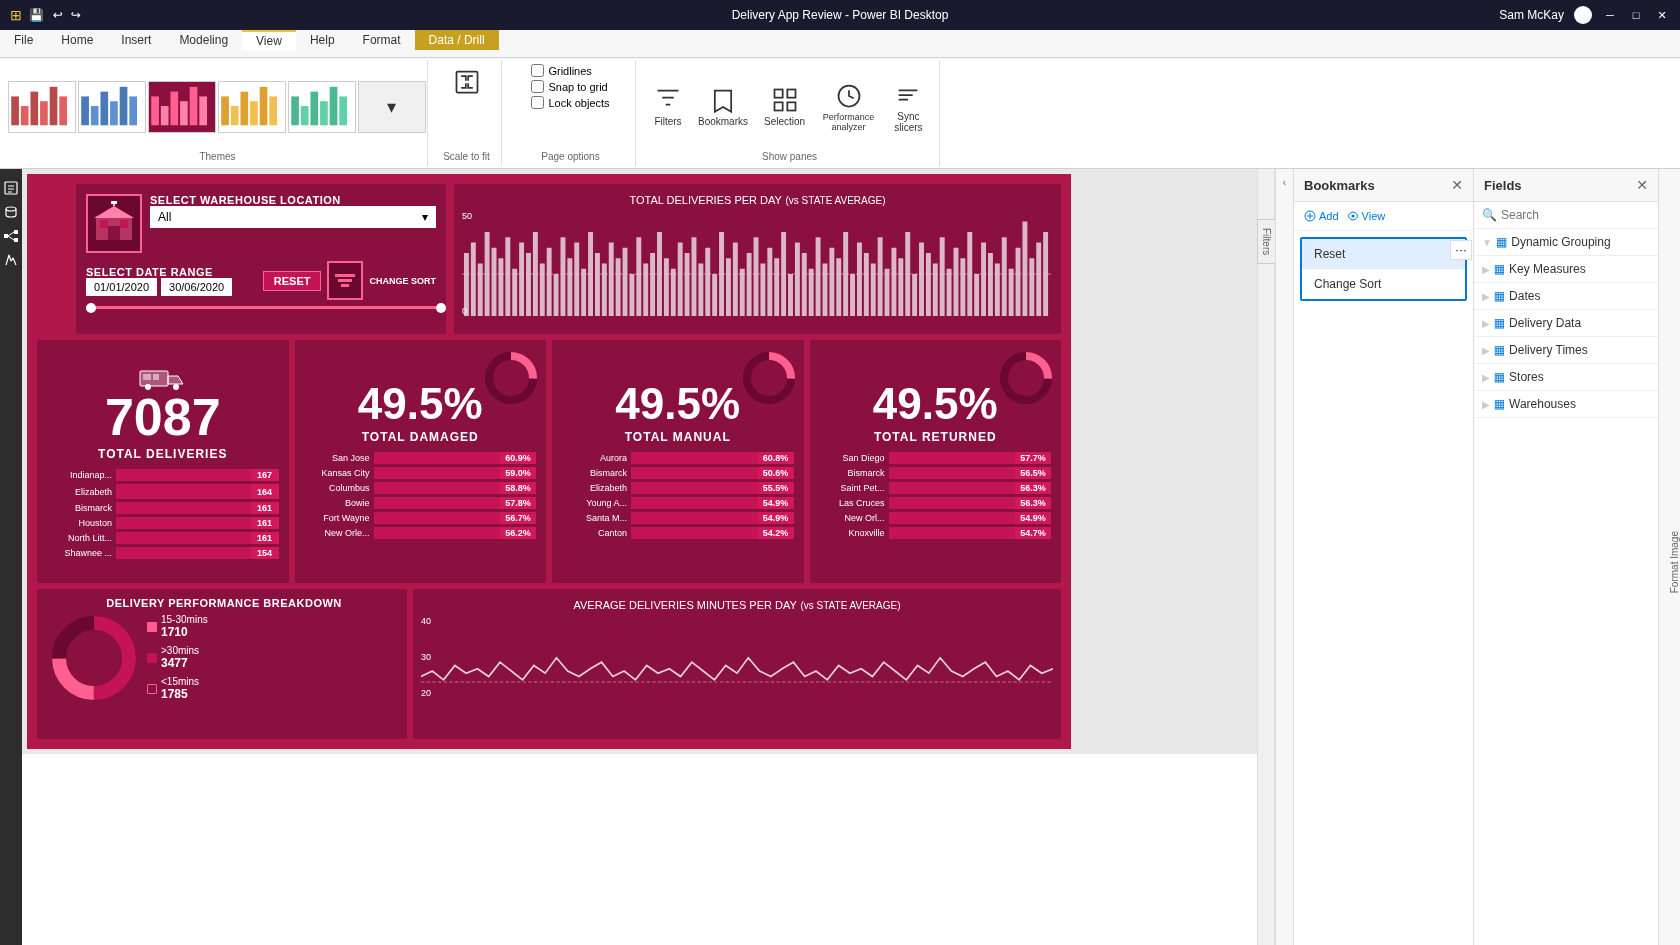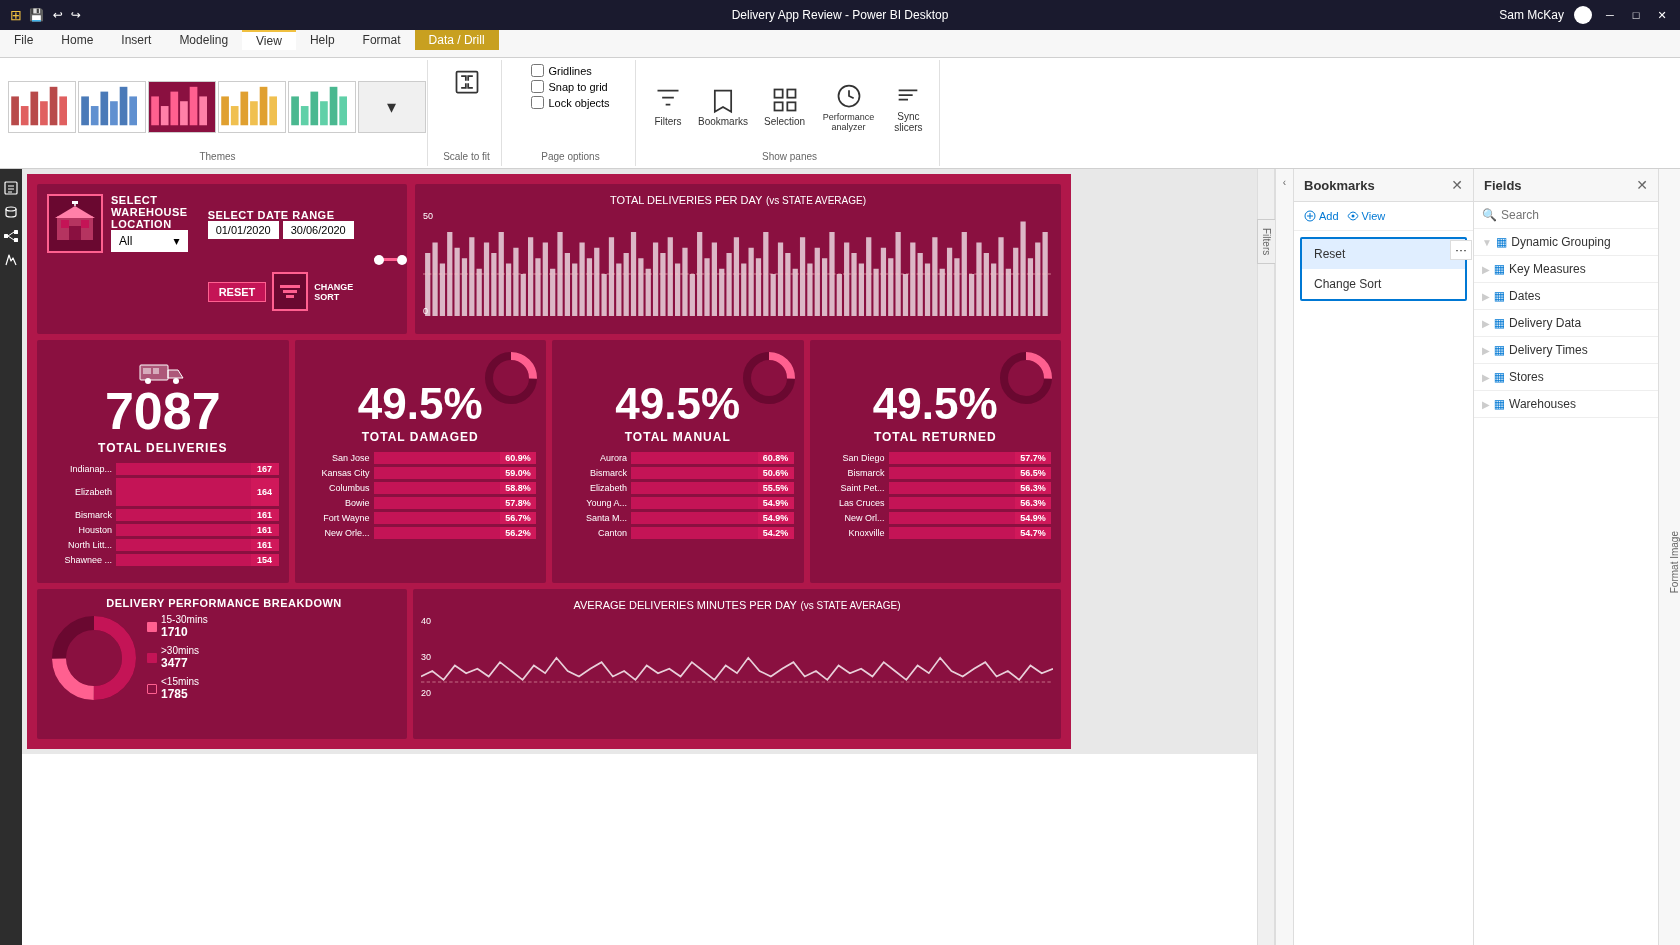--- a/index.html
+++ b/index.html
@@ -58,21 +58,21 @@
 
     
     .canvas-area { flex: 1; background: #e8e8e8; overflow: hidden; display: flex; flex-direction: column; }
     .canvas { background: white; margin: 0; flex: 1; position: relative; overflow: hidden; }
 
     
     .dashboard { background: #b0174a; width: 1044px; height: 575px; position: absolute; top: 5px; left: 5px; padding: 10px; display: flex; flex-direction: column; gap: 6px; }
 
     
     .dash-top { display: flex; gap: 8px; height: 155px; }
-    .dash-controls { background: #8a1040; padding: 10px; width: 370px; display: flex; flex-direction: row; gap: 20px; border-radius: 2px; }
+    .dash-controls { background: #8a1040; padding: 10px; width: 370px; display: flex; flex-direction: column; gap: 6px; border-radius: 2px; margin-left: 39px; }
     .control-label { color: white; font-size: 11px; font-weight: bold; letter-spacing: 0.5px; }
     .control-select { background: white; border: none; padding: 4px 8px; font-size: 12px; display: flex; align-items: flex-end; justify-content: space-between; cursor: pointer; }
     .reset-btn { background: #c41456; color: white; padding: 3px 10px; font-size: 11px; font-weight: bold; border: none; cursor: pointer; border: 1px solid #ff6090; }
     .date-range { display: flex; gap: 4px; }
     .date-box { background: white; padding: 3px 8px; font-size: 11px; cursor: pointer; }
     .dash-chart { flex: 1; background: #8a1040; border-radius: 2px; padding: 8px; }
     .chart-title { color: white; font-size: 13px; font-weight: bold; text-align: center; margin-bottom: 4px; }
     .chart-title span { font-size: 11px; font-weight: normal; }
 
     
@@ -487,21 +487,21 @@
                 <span class="kpi-bar-label">Indianap...</span>
                 <div class="kpi-bar" style="width:83%; background:transparent; flex:1; position:relative; height:12px;">
                   <div style="position:absolute;left:0;top:0;width:100%;height:100%;background:#c41456;"></div>
                   <div style="position:absolute;right:0;top:0;height:100%;background:#d0185a;display:flex;align-items:center;padding:0 2px;z-index:1;min-width:28px;justify-content:center;">
                       <span style="color:white;font-size:9px;font-weight:bold;">167</span>
                     </div>
                 </div>
               </div>
               <div class="kpi-bar-row">
                 <span class="kpi-bar-label">Elizabeth</span>
-                <div style="flex:1; position:relative; height:28px;padding-left:26px;">
+                <div style="flex:1; position:relative; height:15px;padding-left:26px;">
                   <div style="position:absolute;left:0;top:0;width:100%;height:100%;background:#c41456;"></div>
                   <div style="position:absolute;right:0;top:0;height:100%;background:#d0185a;display:flex;align-items:center;padding:0 2px;z-index:1;min-width:28px;justify-content:center;">
                       <span style="color:white;font-size:9px;font-weight:bold;">164</span>
                     </div>
                 </div>
               </div>
               <div class="kpi-bar-row">
                 <span class="kpi-bar-label">Bismarck</span>
                 <div style="flex:1; position:relative; height:12px;">
                   <div style="position:absolute;left:0;top:0;width:100%;height:100%;background:#c41456;"></div>

